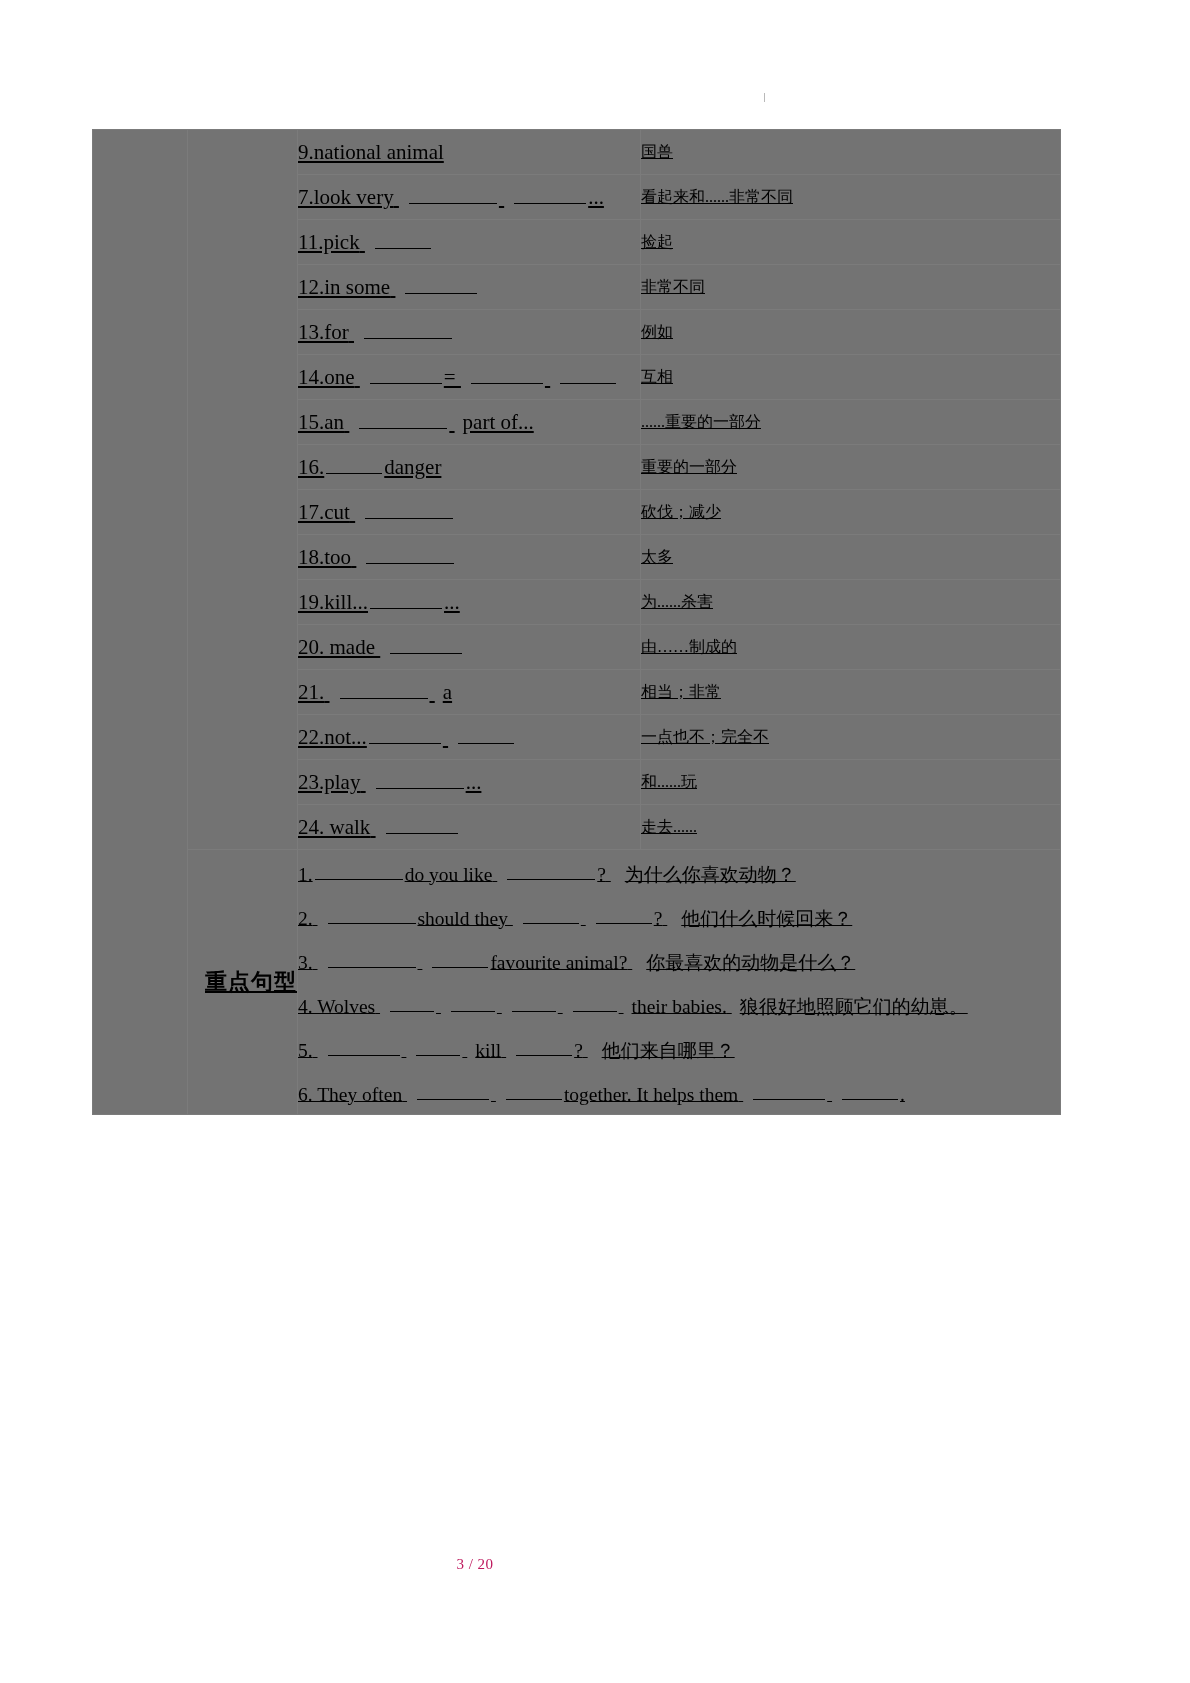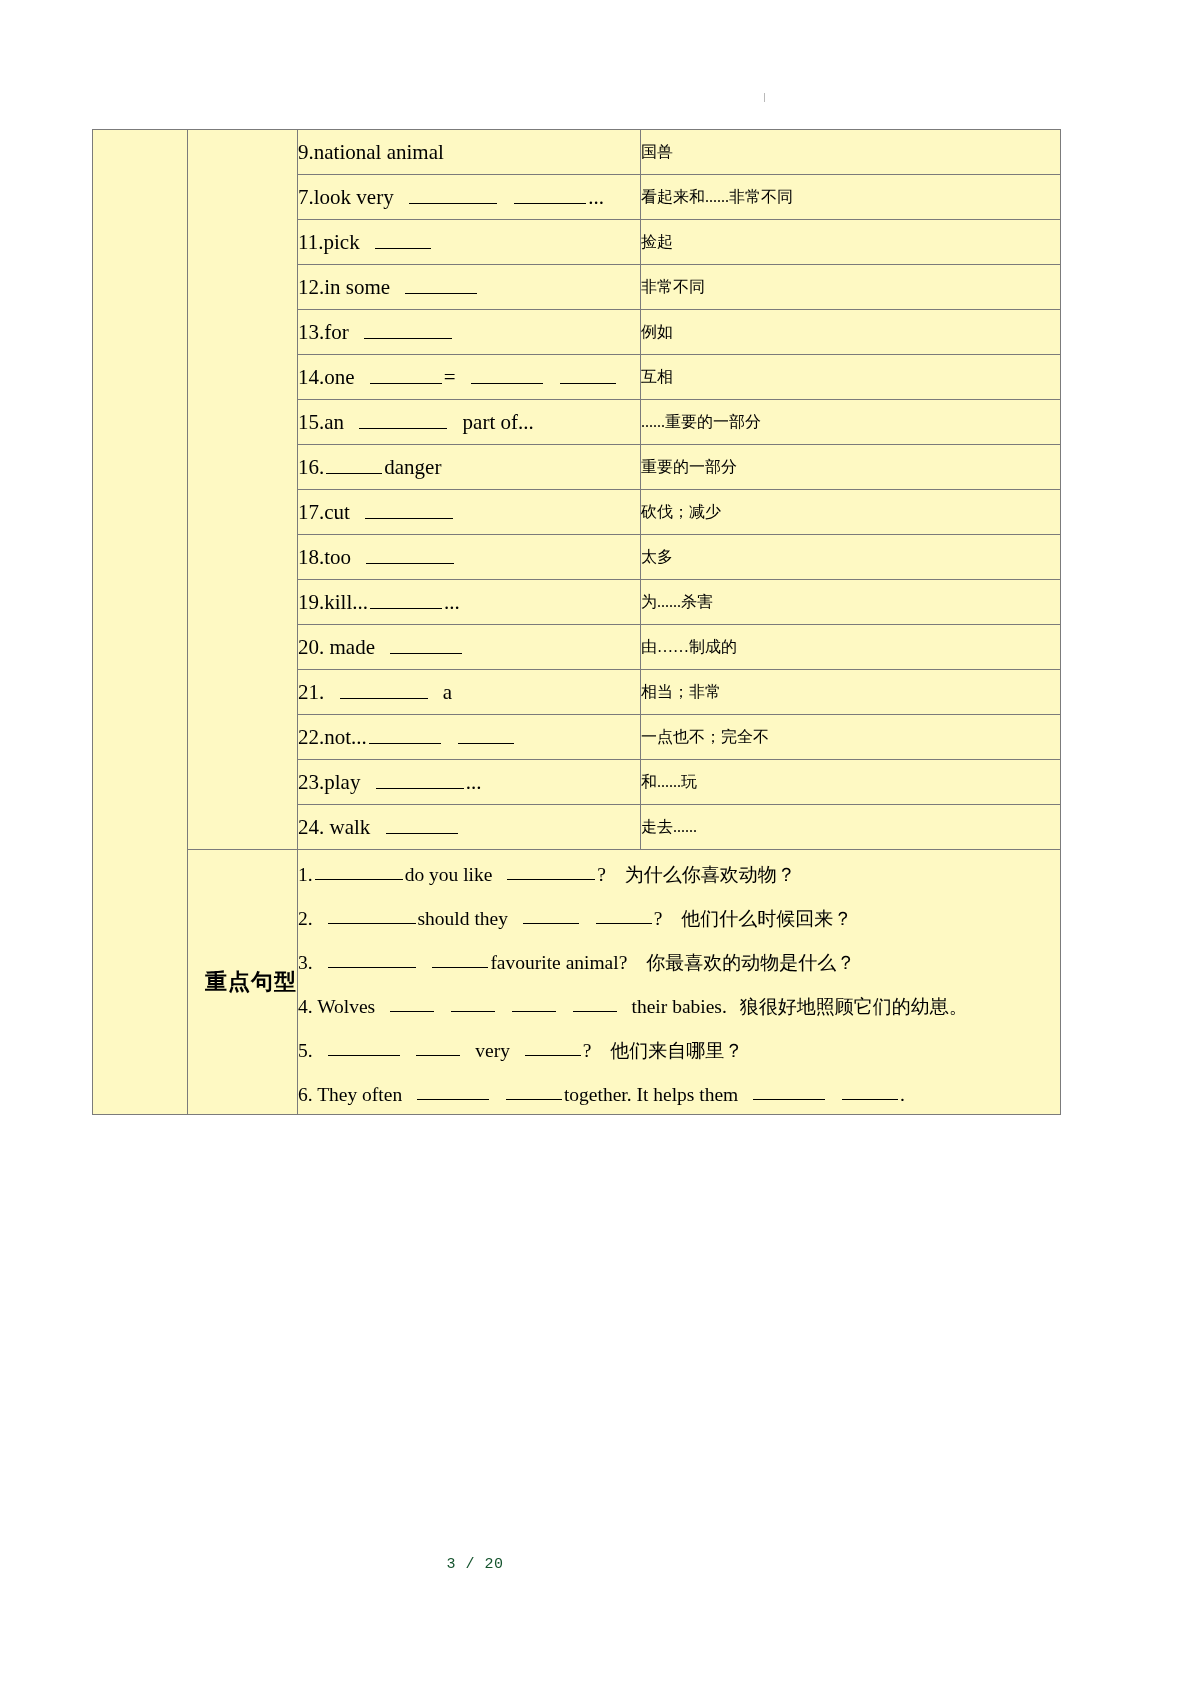--- a/index.html
+++ b/index.html
@@ -45,21 +45,22 @@
   table.sheet {
     border-collapse: collapse;
     width: 968px;
     table-layout: fixed;
   }
 
   table.sheet td {
     border: 1px solid #7b7b7b;
     padding: 0;
     vertical-align: middle;
-    background: #fef9c3;
+    background: #737373;
+    text-decoration: underline;
   }
 
   
   col.c-green  { width: 95px; }
   col.c-label  { width: 110px; }
   col.c-eng    { width: 343px; }
   col.c-chi    { width: 420px; }
 
   td.green {
     background: #e2edda;
@@ -122,23 +123,23 @@
     font-size: 19px;
   }
   .cn-pad { display: inline-block; width: 14px; }
 
   .footer {
     position: absolute;
     left: 0;
     top: 1556px;
     width: 950px;
     text-align: center;
-    font-family: Liberation Mono, monospace;
+    font-family: Liberation Serif, serif;
     font-size: 15px;
-    color: #14532d;
+    color: #be185d;
     letter-spacing: 0.5px;
   }
 </style>
 </head>
 <body>
 
 <div class="page">
 
   <div class="top-artifact"></div>
 
@@ -316,21 +317,21 @@
               <span class="sp"></span><span class="blank b-xs"></span>
               <span class="sp"></span><span class="blank b-xs"></span>
               <span class="sp"></span><span>their babies.</span>
               <span class="sp"></span><span class="cn">狼很好地照顾它们的幼崽。</span>
             </div>
 
             <div class="s-line">
               <span>5.</span>
               <span class="sp"></span><span class="blank b-m"></span>
               <span class="sp"></span><span class="blank b-xs"></span>
-              <span class="sp"></span><span>very</span>
+              <span class="sp"></span><span>kill</span>
               <span class="sp"></span><span class="blank b-s"></span><span>?</span>
               <span class="cn-pad"></span><span class="cn">他们来自哪里？</span>
             </div>
 
             <div class="s-line">
               <span>6. They often</span>
               <span class="sp"></span><span class="blank b-m"></span>
               <span class="sp"></span><span class="blank b-s"></span><span>together. It helps them</span>
               <span class="sp"></span><span class="blank b-m"></span>
               <span class="sp"></span><span class="blank b-s"></span><span>.</span>

